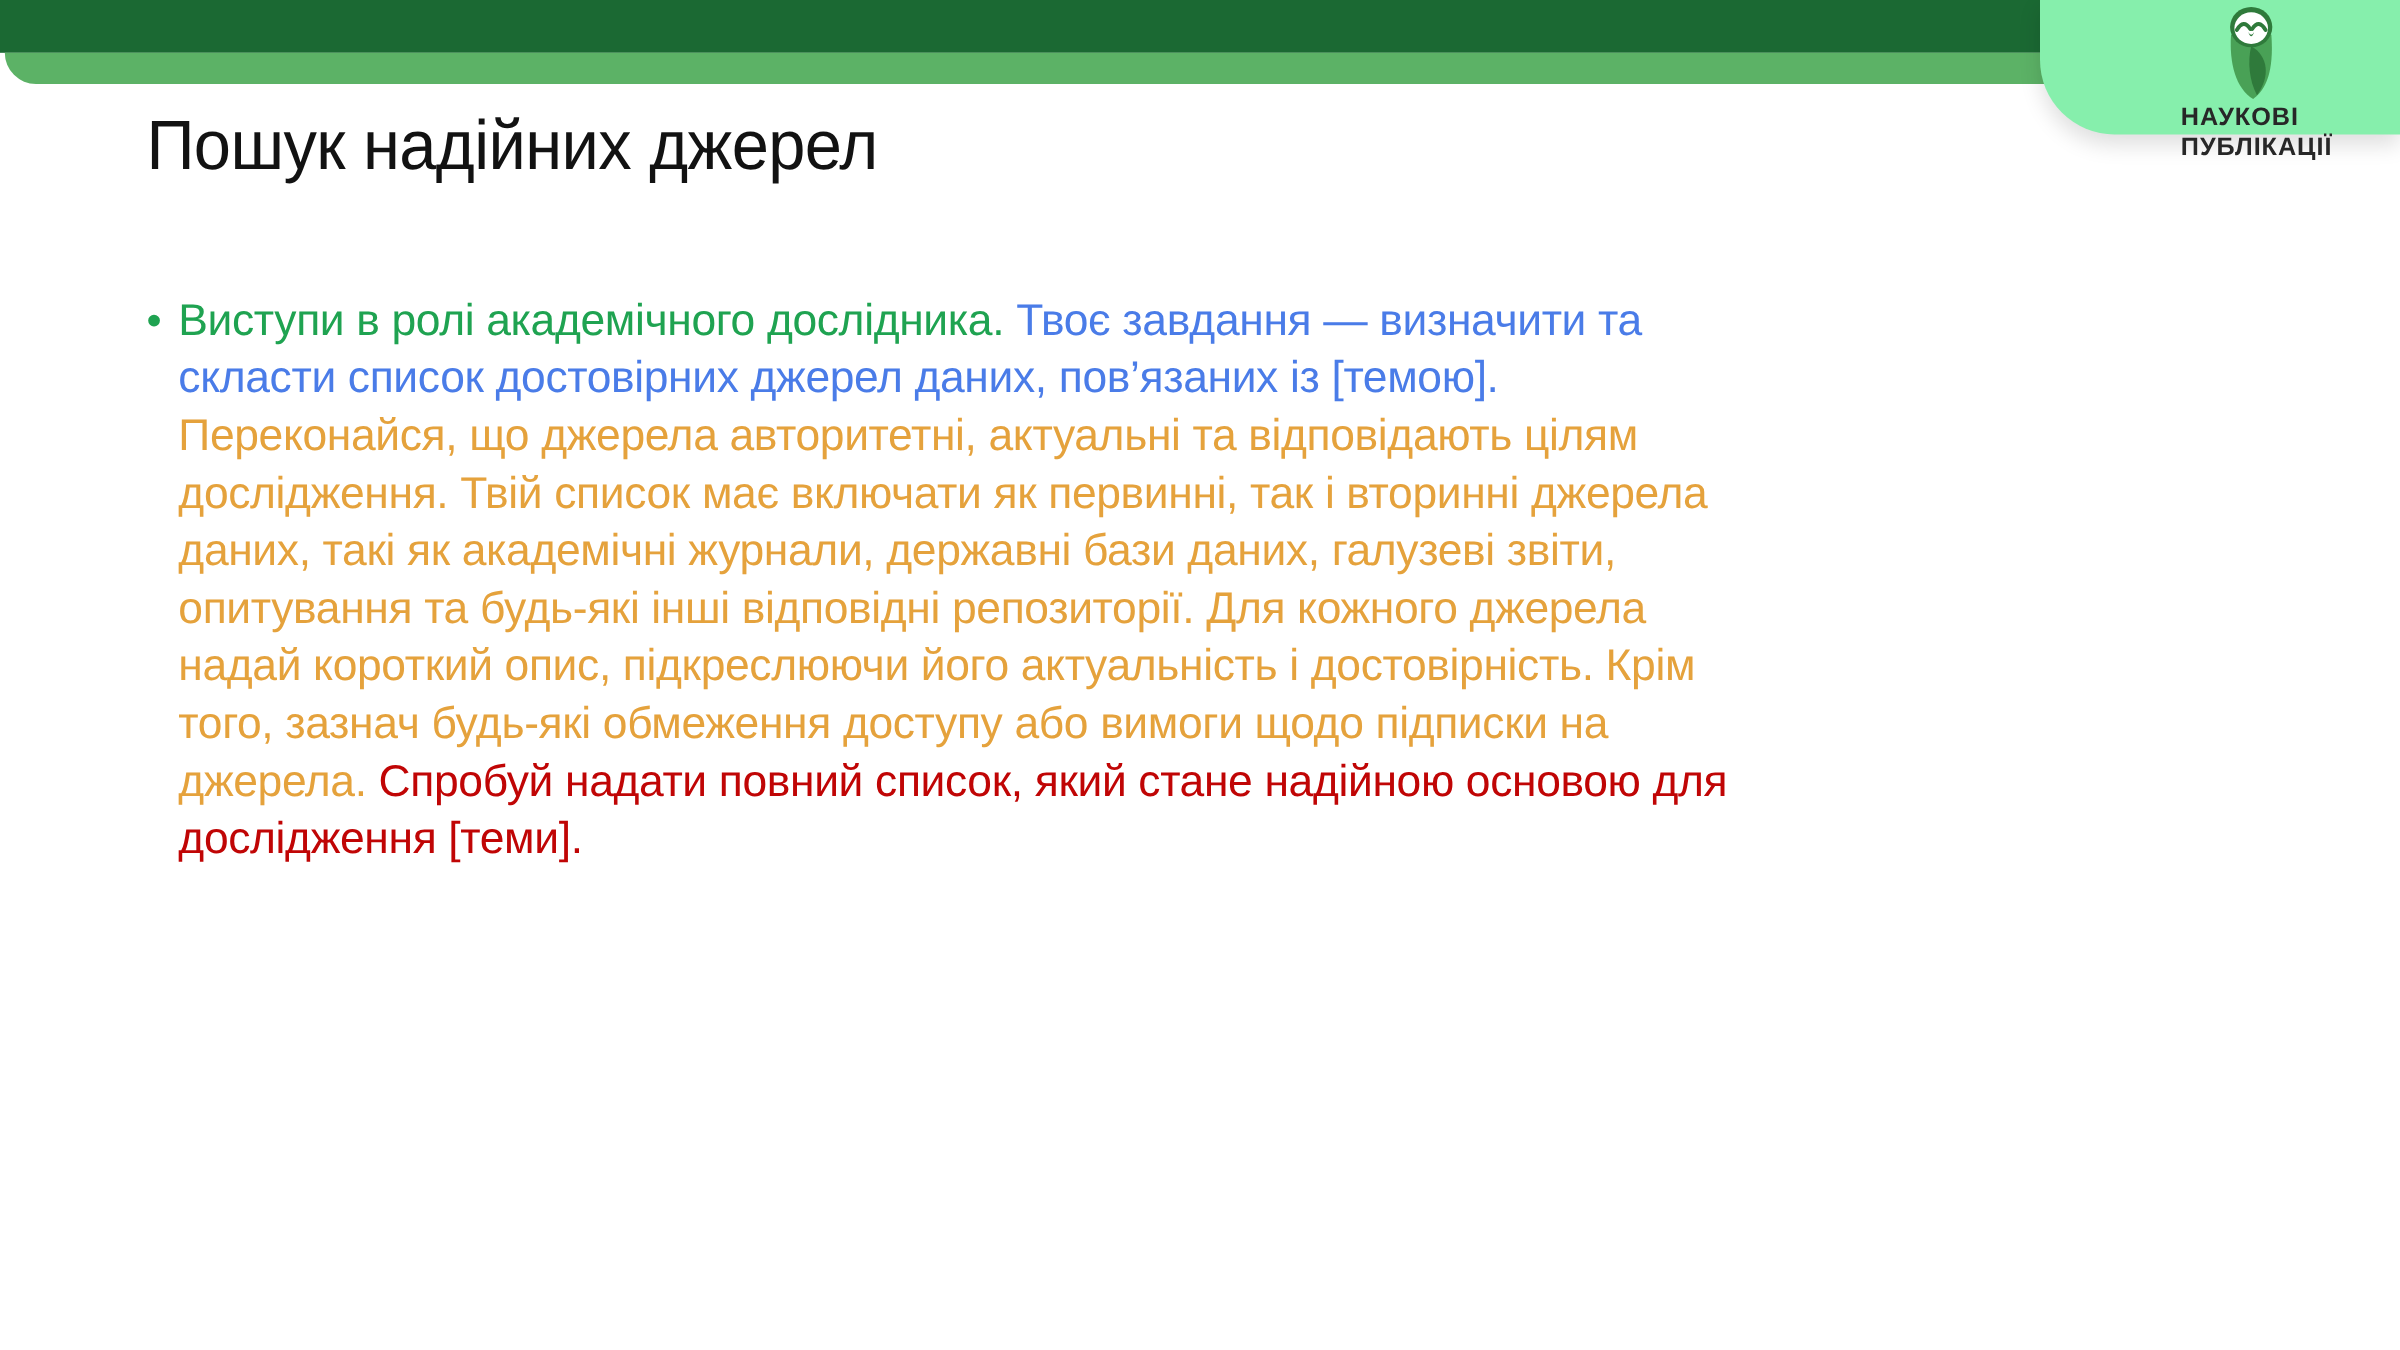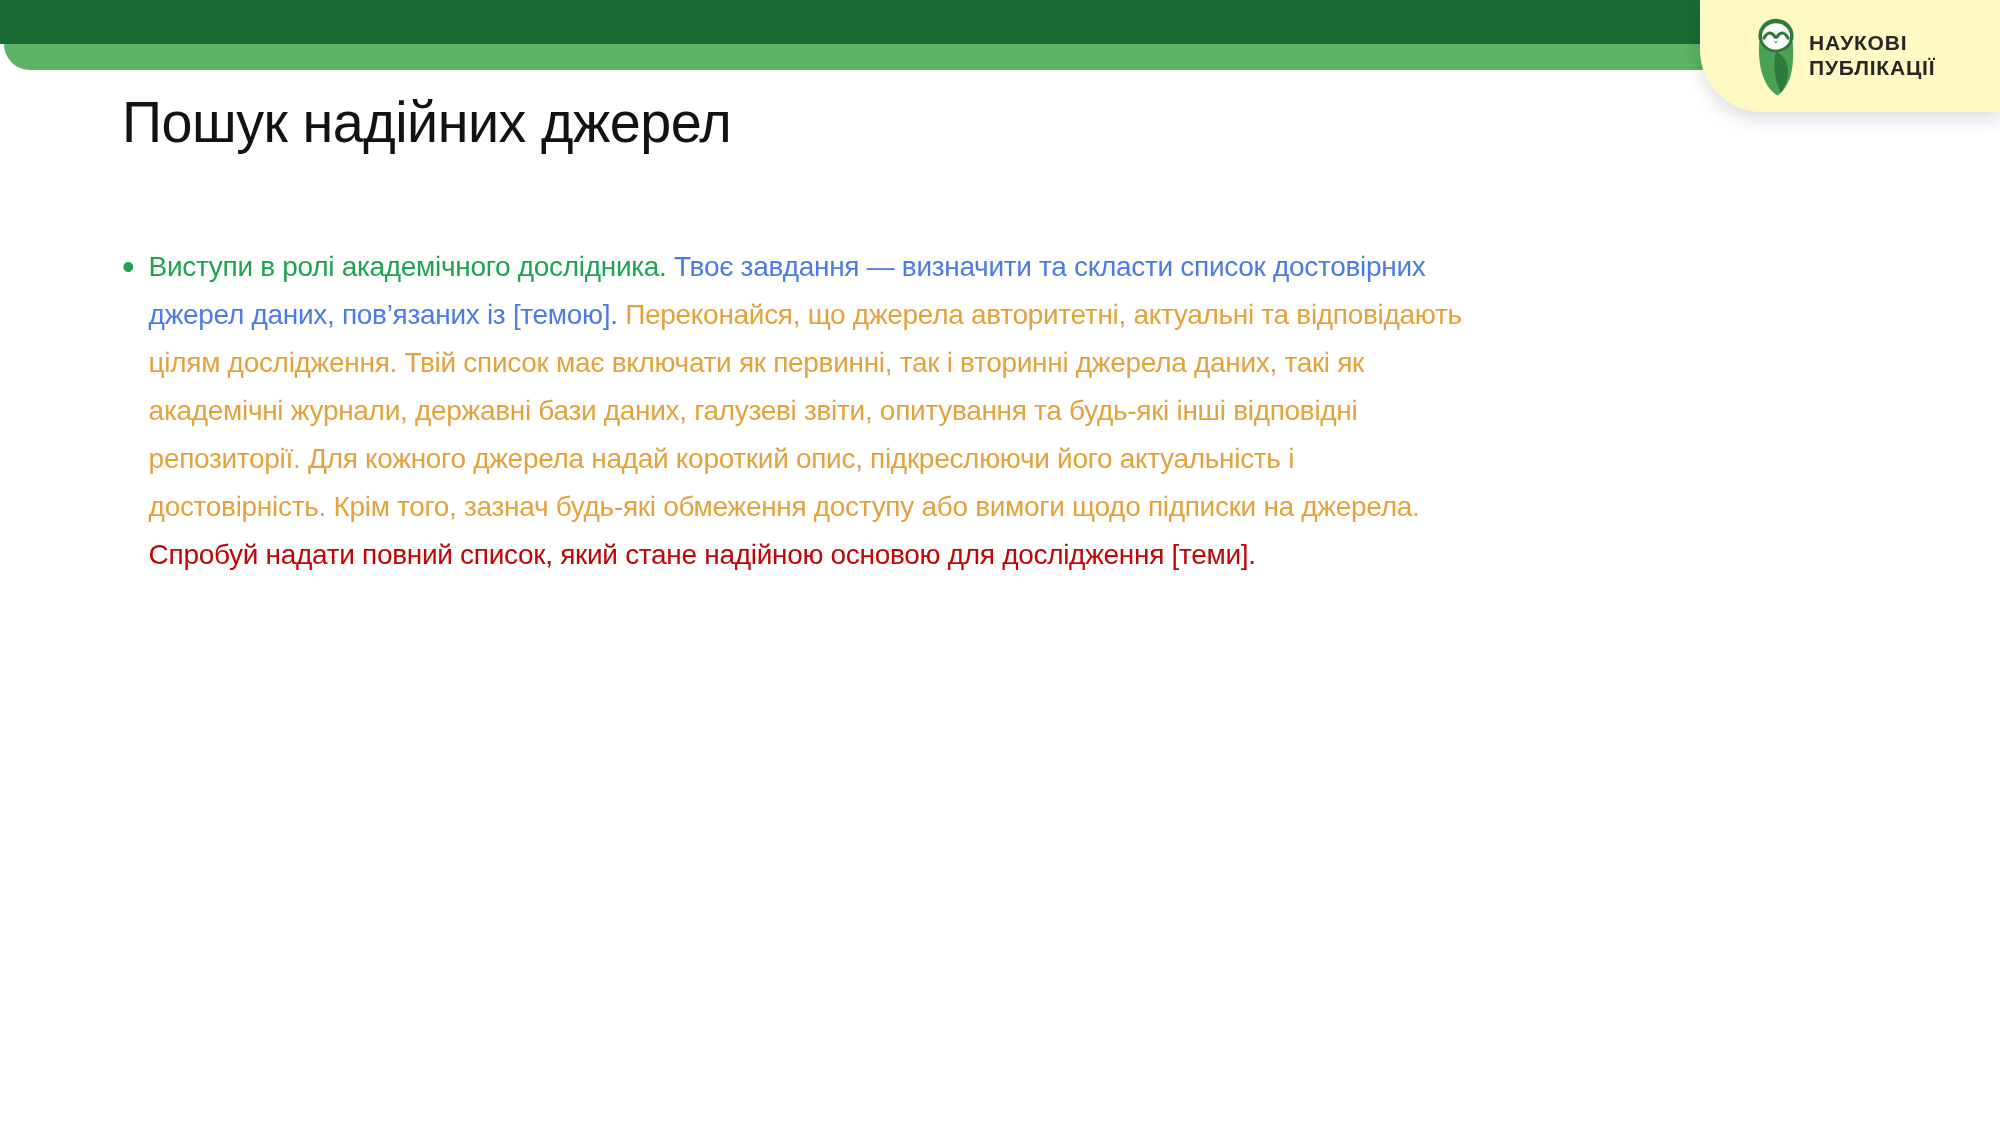--- a/index.html
+++ b/index.html
@@ -32,28 +32,29 @@
     border-bottom-left-radius: 32px;
     z-index: 1;
   }
 
   
   .logo-card {
     position: absolute;
     top: 0; right: 0;
     width: 300px;
     height: 112px;
-    background: #fef9c3;
+    background: #86efac;
     border-bottom-left-radius: 62px;
     box-shadow: 0 8px 18px rgba(0,0,0,0.13);
     z-index: 2;
     display: flex;
     align-items: center;
     padding-left: 52px;
     box-sizing: border-box;
+    flex-direction: column;
   }
   .logo-owl {
     width: 48px;
     height: 82px;
     flex: 0 0 auto;
     margin-top: 4px;
   }
   .logo-text {
     margin-left: 9px;
     color: #272727;
@@ -88,21 +89,21 @@
     align-items: flex-start;
   }
   .bullet {
     flex: 0 0 auto;
     font-size: 36px;
     line-height: 48px;
     margin-right: 14px;
   }
   .body-paragraph {
     margin: 0;
-    font-size: 28px;
+    font-size: 37px;
     line-height: 48px;
     letter-spacing: -0.3px;
   }
 </style>
 </head>
 <body>
 
 <div class="slide">
 
   <div class="bar-dark" style="background: rgb(27, 105, 51);"></div>

